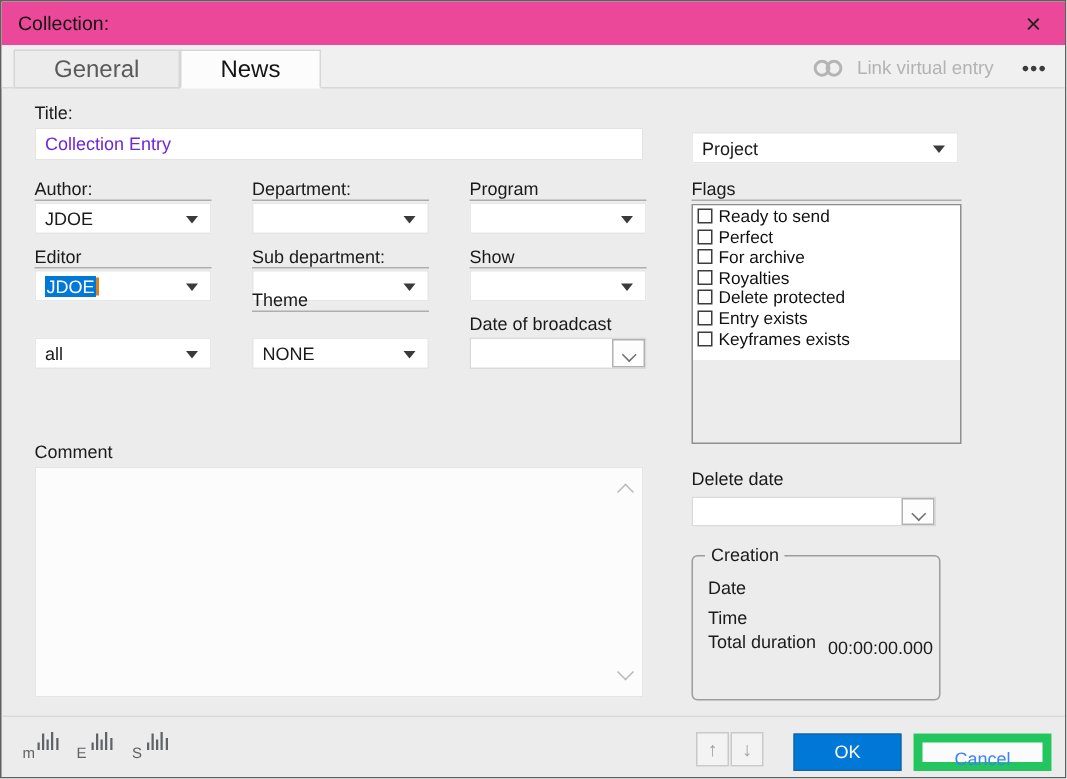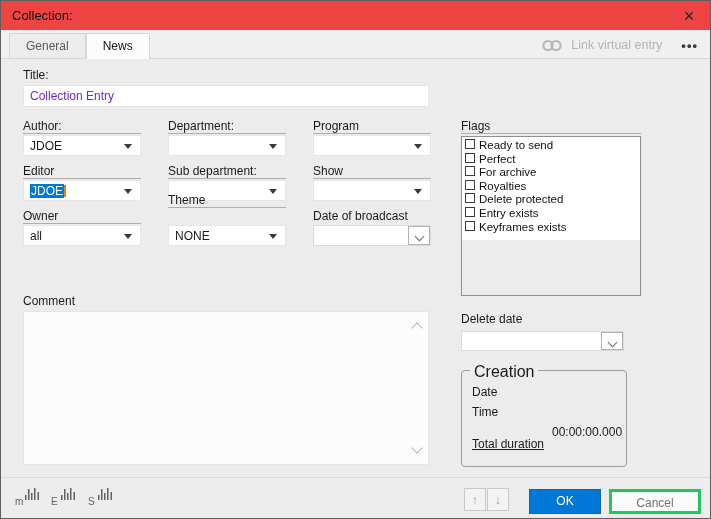--- a/index.html
+++ b/index.html
@@ -1,30 +1,30 @@
 <!DOCTYPE html>
 <html><head>
 <meta charset="utf-8">
 <style>
   html,body{margin:0;padding:0;background:#fff;}
   body{width:711px;height:519px;font-family:"Liberation Sans","DejaVu Sans",sans-serif;}
   .dialog{position:relative;width:711px;height:519px;box-sizing:border-box;
           background:#ececec;border:1px solid #5f5f5f;overflow:hidden;
           font-size:12px;color:#1a1a1a;}
   
-  .titlebar{position:absolute;left:0;top:0;right:0;height:32px;background:#ef4444;}
+  .titlebar{position:absolute;left:0;top:0;right:0;height:32px;background:#ec4899;}
   .dialog-title{position:absolute;left:11px;top:7px;font-size:13px;color:#111;}
   .close-btn{position:absolute;right:5px;top:2px;width:32px;height:25px;text-align:center;
              line-height:24px;font-size:18px;color:#222;cursor:default;background:transparent;border:0;}
   
   .tabstrip{position:absolute;left:0;top:29px;right:0;height:29px;background:#f0f0f0;}
   .tabstrip-line{position:absolute;left:0;top:57px;right:0;height:1px;background:#d8d8d8;}
   .tabs{position:absolute;left:8px;top:32px;height:26px;display:flex;z-index:2;}
-  .tab{height:26px;line-height:25px;padding:0 16px;border:1px solid #d6d6d6;background:#ececec;
-       color:#5a5a5a;font-size:12px;box-sizing:border-box;}
+  .tab{height:26px;line-height:25px;padding:0 26px;border:1px solid #d6d6d6;background:#ececec;
+       color:#5a5a5a;font-size:16px;box-sizing:border-box;}
   .tab.active{background:#fcfcfc;color:#141414;border-bottom-color:#fcfcfc;}
   .header-actions{position:absolute;right:12px;top:31px;height:26px;display:flex;align-items:center;z-index:2;}
   .link-label{color:#b3b3b3;font-size:12.5px;margin-left:7px;text-align:center;}
   .more-btn{color:#3c3c3c;font-weight:bold;font-size:13px;letter-spacing:1px;margin-left:19px;}
   
   .lbl{position:absolute;height:15px;font-size:12px;color:#1a1a1a;box-sizing:border-box;}
   .lbl.u{border-bottom:1px solid #aeaeae;}
   .text-input{position:absolute;box-sizing:border-box;background:#fff;border:1px solid #e3e3e3;
               font-size:12px;color:#6d28d9;padding:3px 0 0 6px;}
   .combo{position:absolute;width:118px;height:21px;box-sizing:border-box;background:#fff;border:1px solid #e6e6e6;}
@@ -48,31 +48,31 @@
   
   .listbox{position:absolute;left:460px;top:135px;width:180px;height:160px;box-sizing:border-box;
            border:1px solid #8f8f8f;background:#ececec;}
   .flag-items{position:absolute;left:0;top:0;right:0;height:101px;background:#fff;padding-top:2px;}
   .flag-item{display:flex;align-items:flex-start;height:13.6px;font-size:11.5px;color:#111;}
   .cb{width:10px;height:10px;box-sizing:border-box;border:1px solid #3c3c3c;background:#fff;
       margin:0 4px 0 3px;flex:0 0 auto;}
   
   .groupbox{position:absolute;left:460px;top:369px;width:166px;height:97px;box-sizing:border-box;
             border:1px solid #9c9c9c;border-radius:4px;}
-  .legend{position:absolute;left:8px;top:-8px;background:#ececec;padding:0 4px;font-size:16px;color:#1a1a1a;}
+  .legend{position:absolute;left:8px;top:-8px;background:#ececec;padding:0 4px;font-size:12px;color:#1a1a1a;}
   .grow{position:absolute;left:10px;font-size:12px;color:#1a1a1a;}
   
   .footer-line{position:absolute;left:0;top:476px;right:0;height:1px;background:#dadada;}
   .wave-btn{position:absolute;top:484px;width:27px;height:23px;background:transparent;border:0;padding:0;}
   .arrow-btn{position:absolute;top:487px;width:22px;height:23px;box-sizing:border-box;text-align:center;
              line-height:21px;font-size:13px;color:#9aa0a8;background:#f3f3f3;border:1px solid #c9c9c9;}
   .btn{position:absolute;top:488px;height:25px;box-sizing:border-box;font-size:12px;text-align:center;
        line-height:23px;cursor:default;}
   .btn.primary{left:528px;width:72px;background:#0078d7;border:1px solid #1065ab;color:#fff;}
-  .btn.secondary{left:608px;width:92px;background:#fbfbfb;border:3px solid #22c55e;color:#737373;}
+  .btn.secondary{left:608px;width:92px;background:#fbfbfb;border:6px solid #22c55e;color:#3b82f6;}
 </style>
 </head>
 <body>
 
 <div class="dialog">
 
   <div class="titlebar">
     <span class="dialog-title">Collection:</span>
     <button class="close-btn"><span>×</span></button>
   </div>
@@ -122,21 +122,20 @@
   <div class="combo" style="left:167px;top:179px;">
     <span class="val"></span>
     <span class="arrow"></span>
   </div>
   <div class="lbl u" style="left:312px;top:163px;width:118px;">Show</div>
   <div class="combo" style="left:312px;top:179px;">
     <span class="val"></span>
     <span class="arrow"></span>
   </div>
 
-  <div class="lbl u" style="left:22px;top:208px;width:118px;">Owner</div>
   <div class="combo" style="left:22px;top:224px;">
     <span class="val">all</span>
     <span class="arrow"></span>
   </div>
   <div class="lbl u" style="left:167px;top:192px;width:118px;">Theme</div>
   <div class="combo" style="left:167px;top:224px;">
     <span class="val">NONE</span>
     <span class="arrow"></span>
   </div>
   <div class="lbl" style="left:312px;top:208px;width:118px;">Date of broadcast</div>
@@ -147,20 +146,24 @@
       </span>
   </div>
 
   <div class="lbl" style="left:22px;top:293px;width:200px;">Comment</div>
   <div class="comment-box">
     <span></span>
     <span class="scroll-chev up"></span>
     <span class="scroll-chev down"></span>
   </div>
 
+  <div class="combo" style="left:460px;top:87px;width:178px;">
+    <span class="val">Project</span>
+    <span class="arrow"></span>
+  </div>
 
   <div class="lbl u" style="left:460px;top:118px;width:180px;">Flags</div>
   <div class="listbox">
     <div class="flag-items">
       <div class="flag-item">
           <span class="cb"></span>
           <span>Ready to send</span>
         </div>
       <div class="flag-item">
           <span class="cb"></span>
@@ -194,21 +197,21 @@
     <span class="val" style="position:absolute;left:6px;top:3px;"></span>
     <span class="dp-btn">
         <span class="chev"></span>
       </span>
   </div>
 
   <div class="groupbox">
     <span class="legend">Creation</span>
     <span class="grow" style="top:14px;">Date</span>
     <span class="grow" style="top:34px;">Time</span>
-    <span class="grow" style="top:66px;text-decoration:underline;">Total duration</span>
+    <span class="grow" style="top:50px;">Total duration</span>
     <span class="grow" style="left:90px;top:54px;">00:00:00.000</span>
   </div>
 
   <div class="footer-line"></div>
 
   <button class="wave-btn" style="left:14px;">
     <svg width="27" height="23" viewBox="0 0 27 23">
       <text x="0" y="20" font-size="10" fill="#5f6368" font-family="Liberation Sans, sans-serif">m</text>
       <rect x="10" y="10" width="1.5" height="5" fill="#5f6368"></rect>
         <rect x="13" y="4" width="1.5" height="11" fill="#5f6368"></rect>

